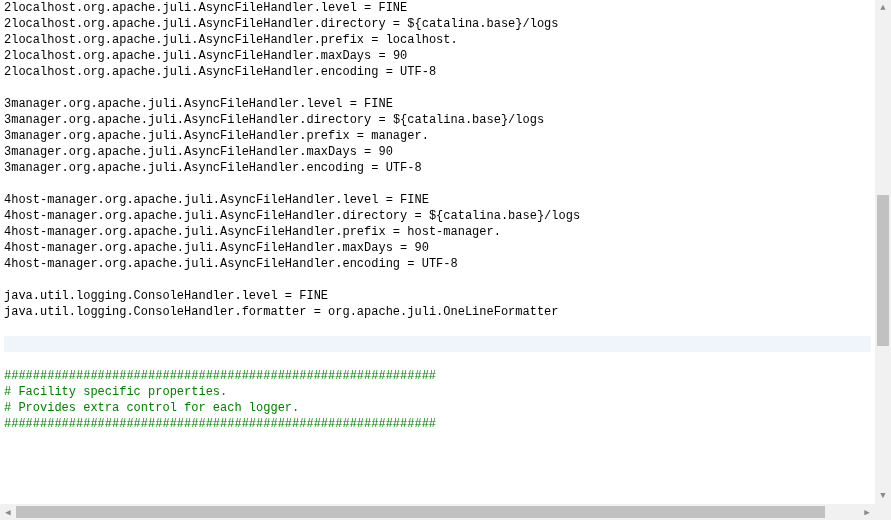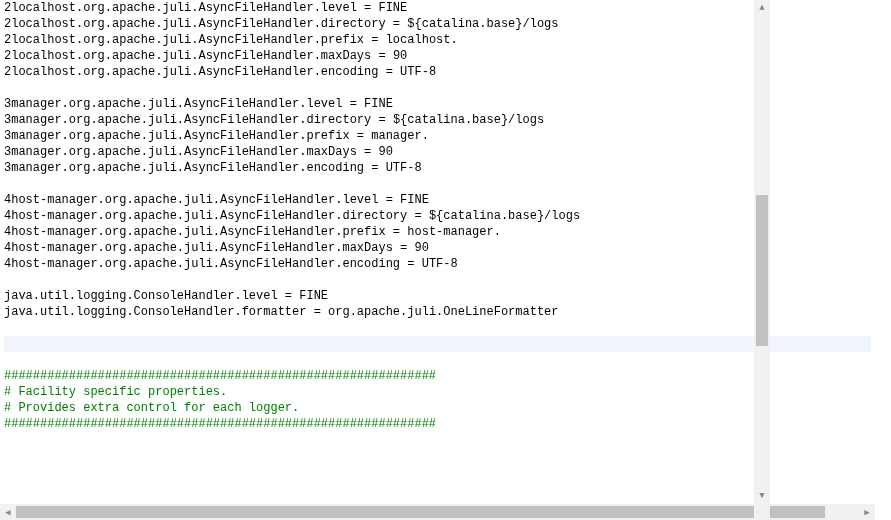--- a/index.html
+++ b/index.html
@@ -1,17 +1,17 @@
 <!DOCTYPE html>
 <html><head>
 <meta charset="utf-8">
 <style>
   * { margin: 0; padding: 0; box-sizing: border-box; }
   html, body { width: 891px; height: 520px; overflow: hidden; font-family: Consolas, "Courier New", monospace; font-size: 12px; background: #fff; }
-  .viewport { position: relative; width: 770px; height: 520px; }
+  .viewport { position: relative; width: 891px; height: 520px; }
   .content-area { position: absolute; left: 0; top: 0; width: 875px; height: 504px; overflow: hidden; background: #fff; }
   .code-block { padding: 0 4px; line-height: 16px; white-space: pre; color: #000; }
   .code-line { height: 16px; }
   .code-line.highlight { background: #f0f4fb; }
   .op { color: #000; }
   .val { color: #000; }
   .comment { color: #008000; }
   .scrollbar-v { position: absolute; right: 0; top: 0; width: 16px; height: 504px; background: #f1f1f1; }
   .scrollbar-v .arrow { width: 16px; height: 16px; display: flex; align-items: center; justify-content: center; color: #8a8a8a; font-size: 9px; user-select: none; }
   .scrollbar-v .track { position: absolute; top: 16px; bottom: 16px; left: 0; right: 0; }

